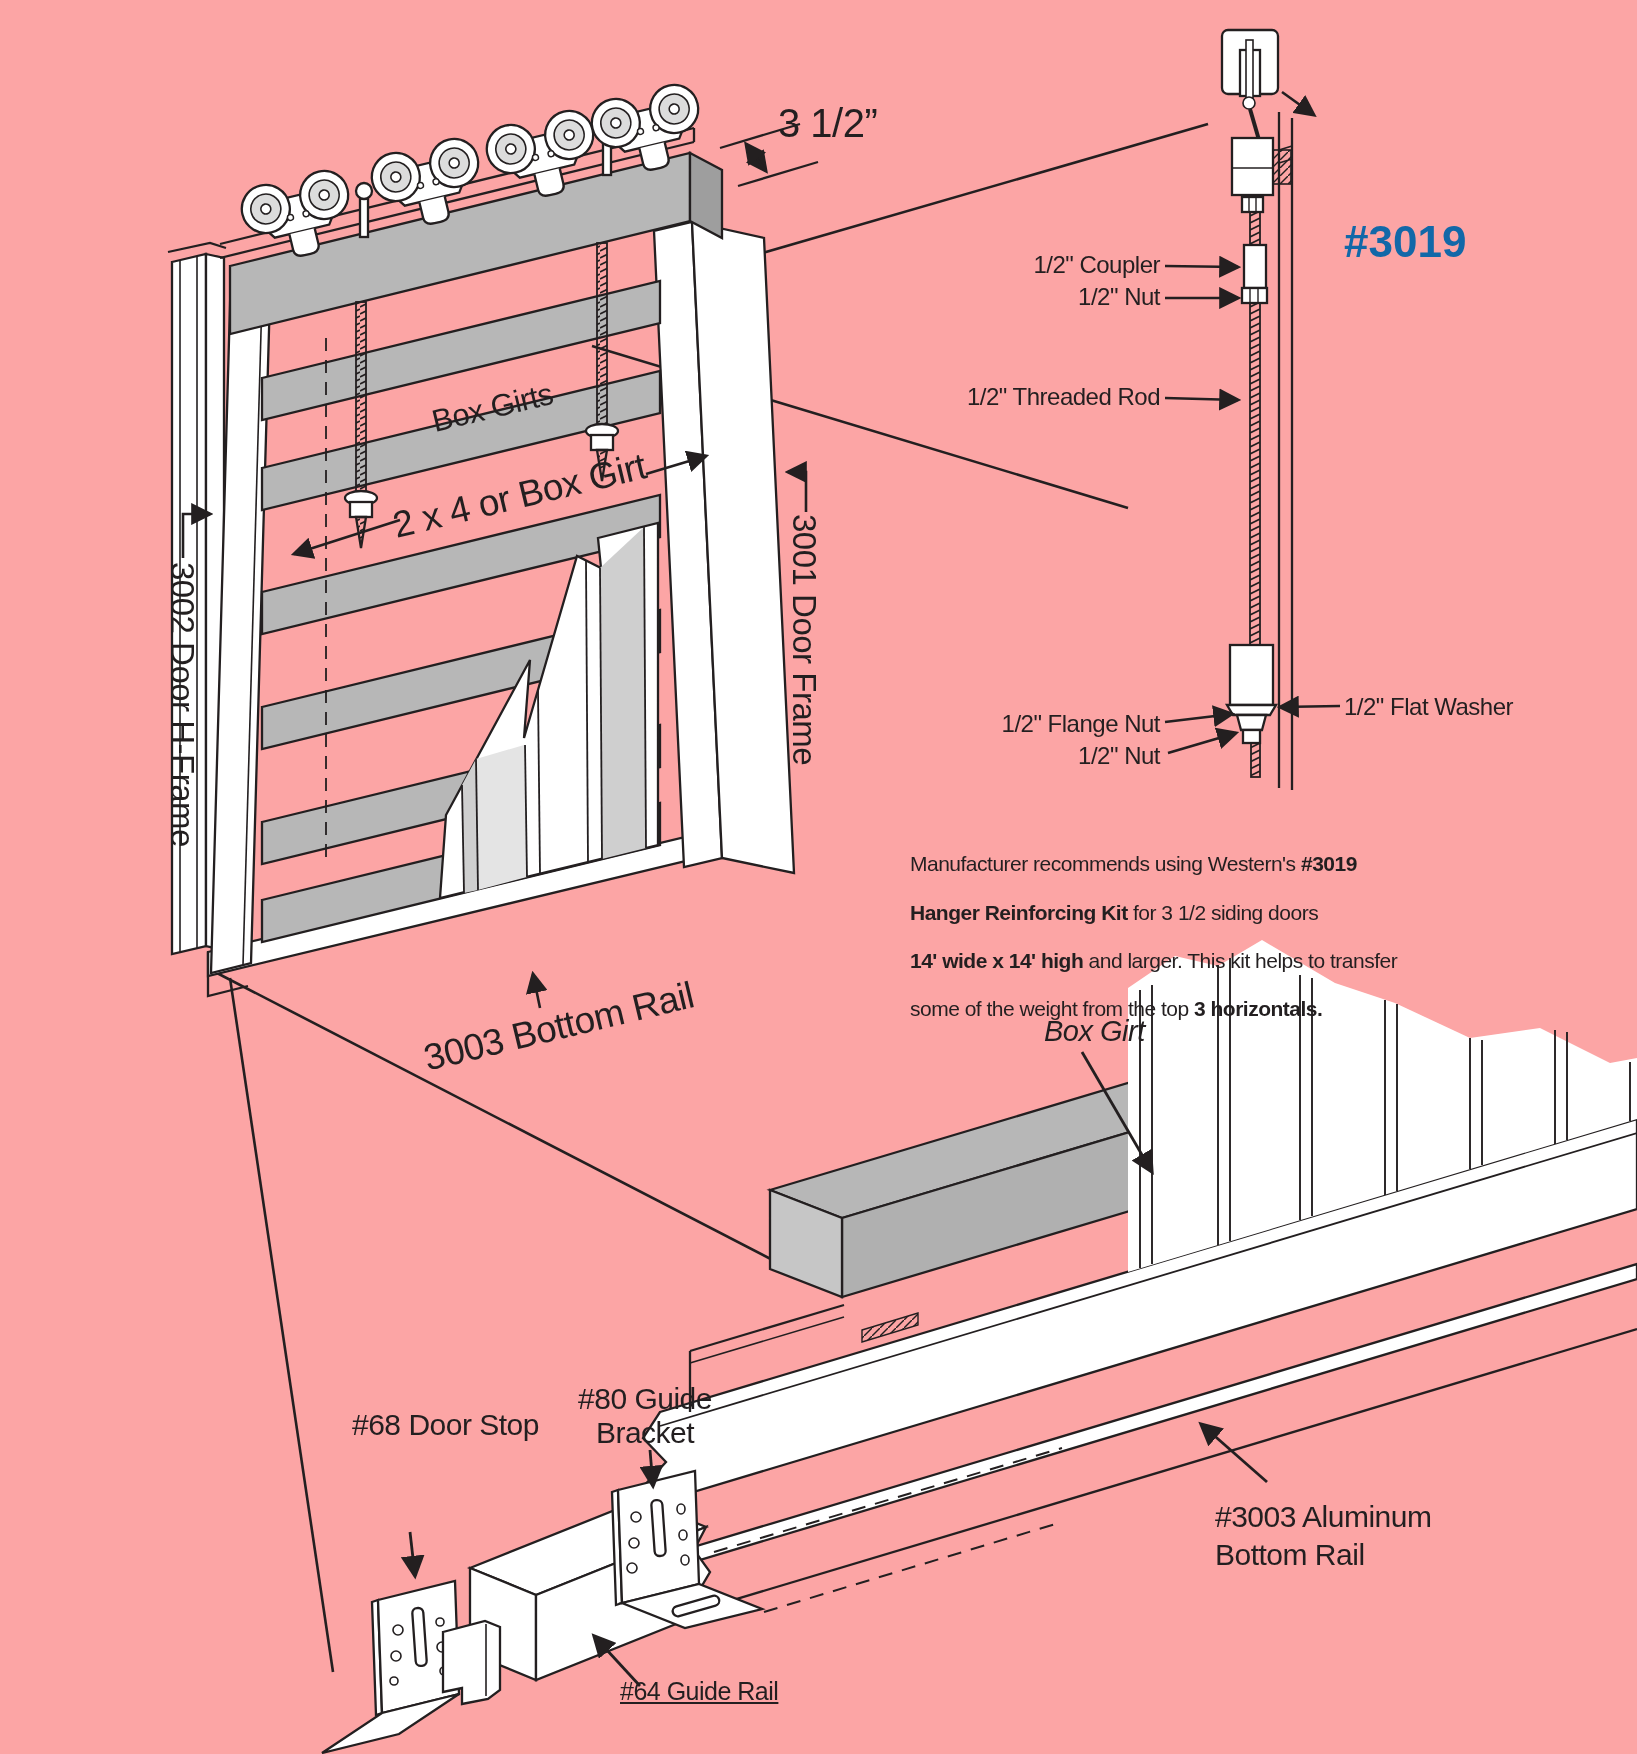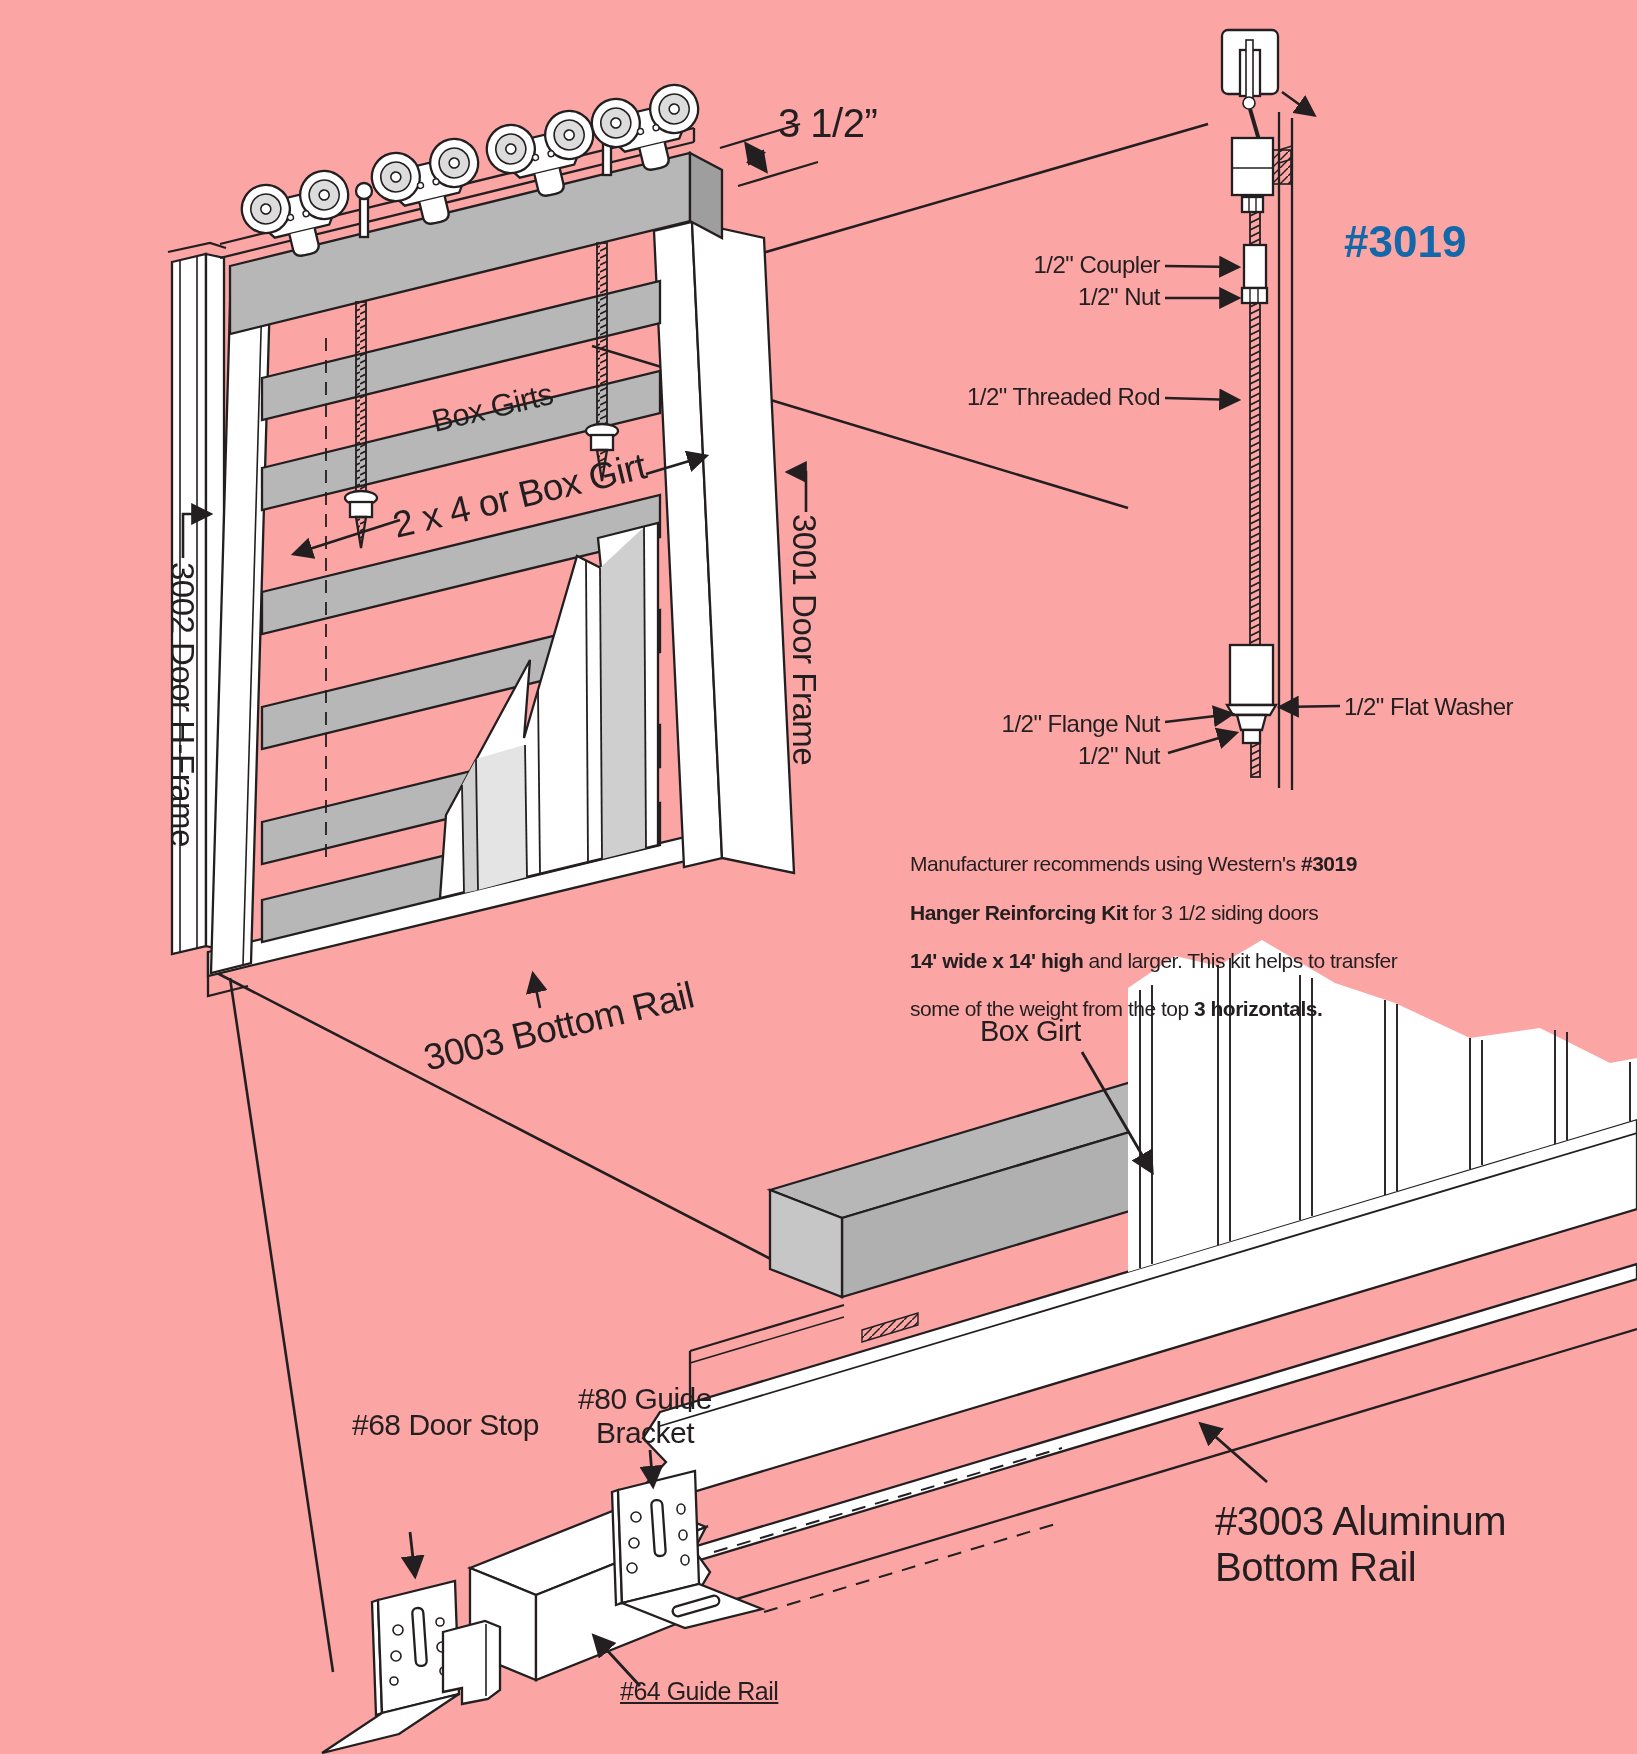--- a/index.html
+++ b/index.html
@@ -290,25 +290,25 @@
 <div class="lbl ralign" style="left:860px;top:743px;width:300px;font-size:24px;">1/2" Nut</div>
 <div class="lbl" style="left:1344px;top:694px;font-size:24px;">1/2" Flat Washer</div>
 
 <div class="lbl" style="left:910px;top:831px;">
   <div class="note-line"><span>Manufacturer recommends using Western's </span><span class="b">#3019</span></div>
   <div class="note-line"><span class="b">Hanger Reinforcing Kit</span><span> for 3 1/2 siding doors</span></div>
   <div class="note-line"><span class="b">14' wide x 14' high</span><span> and larger. This kit helps to transfer</span></div>
   <div class="note-line"><span>some of the weight from the top </span><span class="b">3 horizontals.</span></div>
 </div>
 
-<div class="lbl" style="left:980px;top:1016px;font-size:29px;">Box Girt</div>
+<div class="lbl" style="left:1044px;top:1016px;font-size:29px;font-style:italic;">Box Girt</div>
 
 <div class="lbl center" style="left:575px;top:1382px;width:140px;font-size:30px;line-height:34px;">#80 Guide
 Bracket</div>
 
 <div class="lbl" style="left:352px;top:1409px;font-size:30px;">#68 Door Stop</div>
 
 <div class="lbl" style="left:620px;top:1678px;font-size:25px;text-decoration:underline;">#64 Guide Rail</div>
 
-<div class="lbl" style="left:1215px;top:1498px;font-size:40px;line-height:46px;">#3003 Aluminum
+<div class="lbl" style="left:1215px;top:1498px;font-size:30px;line-height:38px;">#3003 Aluminum
 Bottom Rail</div>
 
 </div>
 
 </body></html>

